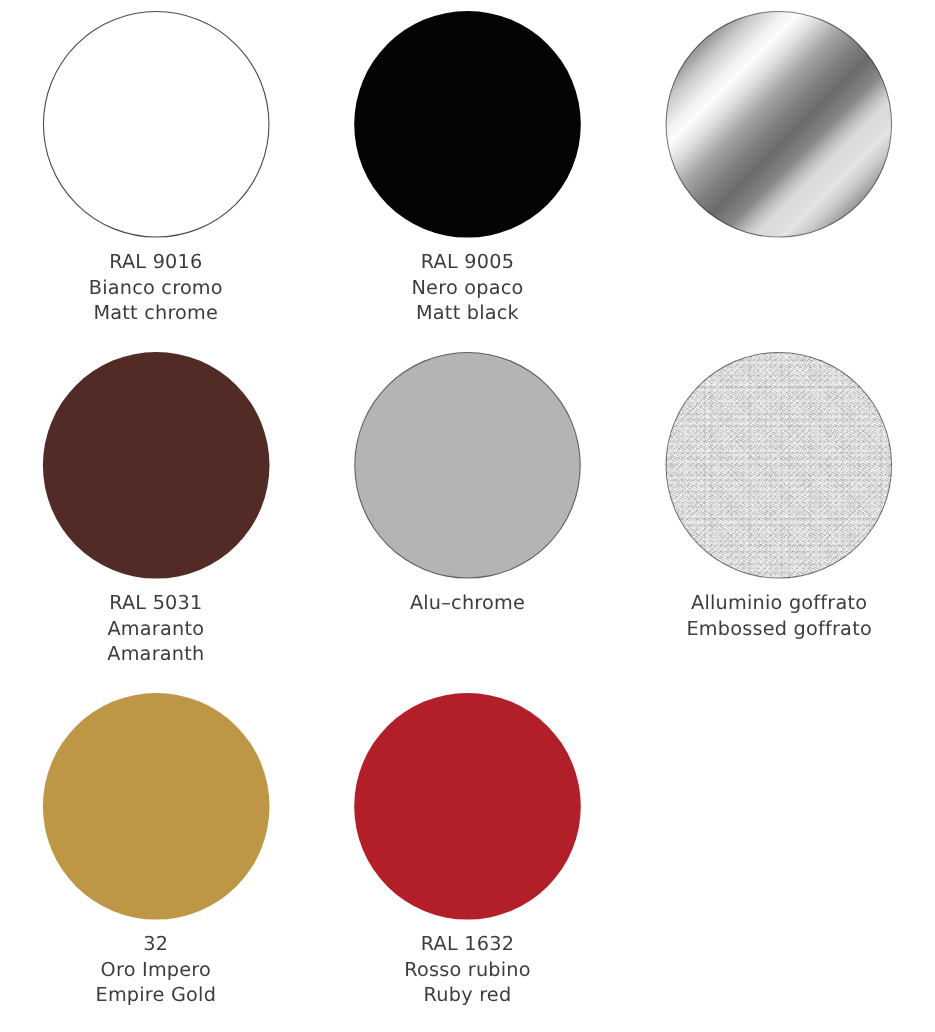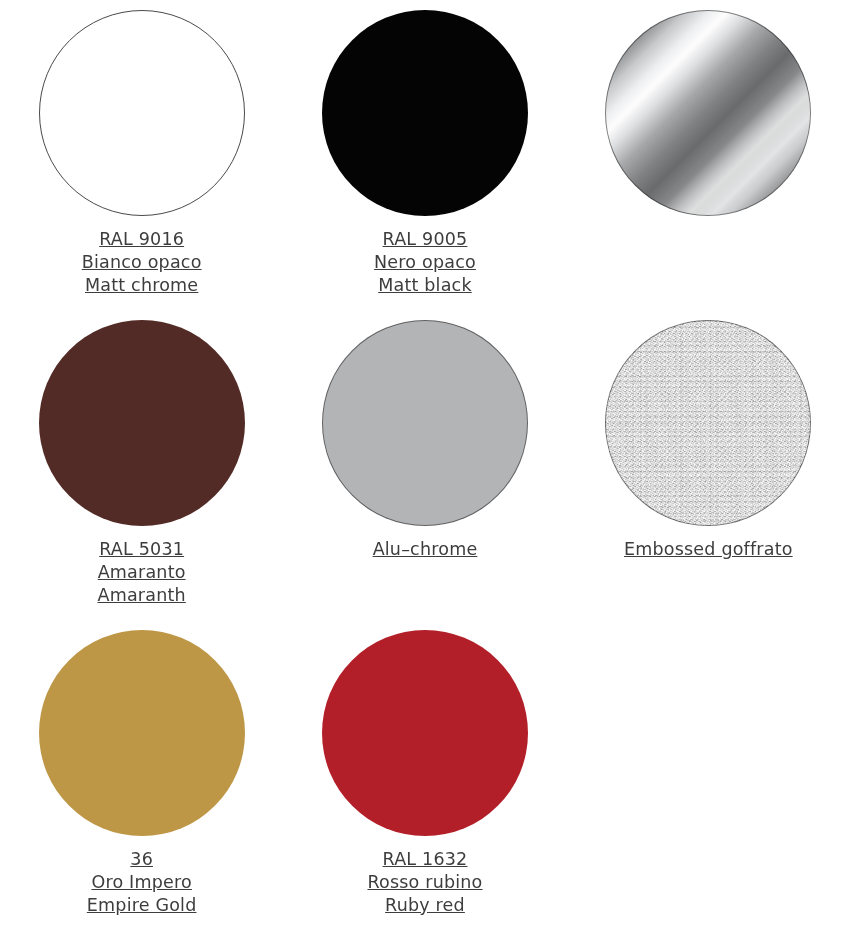--- a/index.html
+++ b/index.html
@@ -123,35 +123,34 @@
   .labels {
     margin-top: 10px;
     text-align: center;
     line-height: 1.30;
     font-size: 17.5px;
     letter-spacing: 0.2px;
     color: #3d3d3d;
   }
   .labels div {
     white-space: nowrap;
-    text-decoration: underline;
   }
 </style>
 </head>
 <body>
 
 <div class="swatch-grid">
 
   <div class="swatch-cell">
     <div class="disc-wrap">
       <div class="disc outline" id="disc-0" style="background-color: rgb(255, 255, 255);"></div>
     </div>
     <div class="labels">
       <div>RAL 9016</div>
-      <div>Bianco opaco</div>
+      <div>Bianco cromo</div>
       <div>Matt chrome</div>
     </div>
   </div>
 
   <div class="swatch-cell">
     <div class="disc-wrap">
       <div class="disc" id="disc-1" style="background-color: rgb(4, 4, 4);"></div>
     </div>
     <div class="labels">
       <div>RAL 9005</div>
@@ -184,30 +183,31 @@
     <div class="labels">
       <div>Alu–chrome</div>
     </div>
   </div>
 
   <div class="swatch-cell">
     <div class="disc-wrap">
       <div class="disc thin-edge disc-embossed" id="disc-5"></div>
     </div>
     <div class="labels">
+      <div>Alluminio goffrato</div>
       <div>Embossed goffrato</div>
     </div>
   </div>
 
   <div class="swatch-cell">
     <div class="disc-wrap">
       <div class="disc" id="disc-6" style="background-color: rgb(189, 150, 70);"></div>
     </div>
     <div class="labels">
-      <div>36</div>
+      <div>32</div>
       <div>Oro Impero</div>
       <div>Empire Gold</div>
     </div>
   </div>
 
   <div class="swatch-cell">
     <div class="disc-wrap">
       <div class="disc" id="disc-7" style="background-color: rgb(179, 31, 41);"></div>
     </div>
     <div class="labels">

